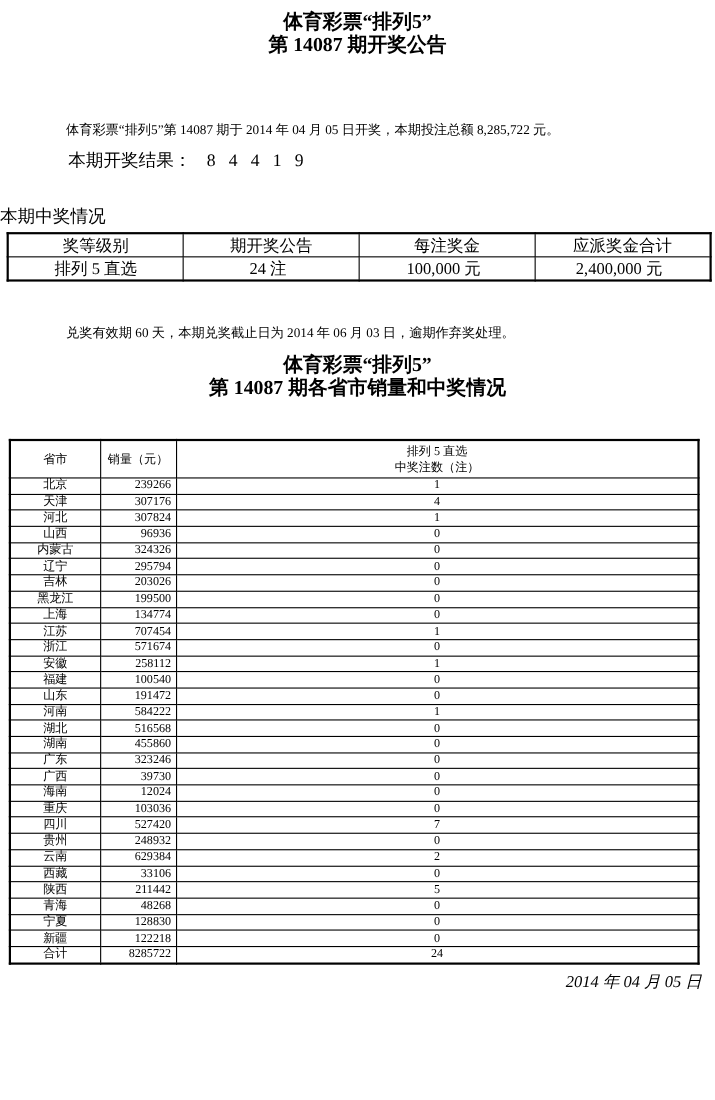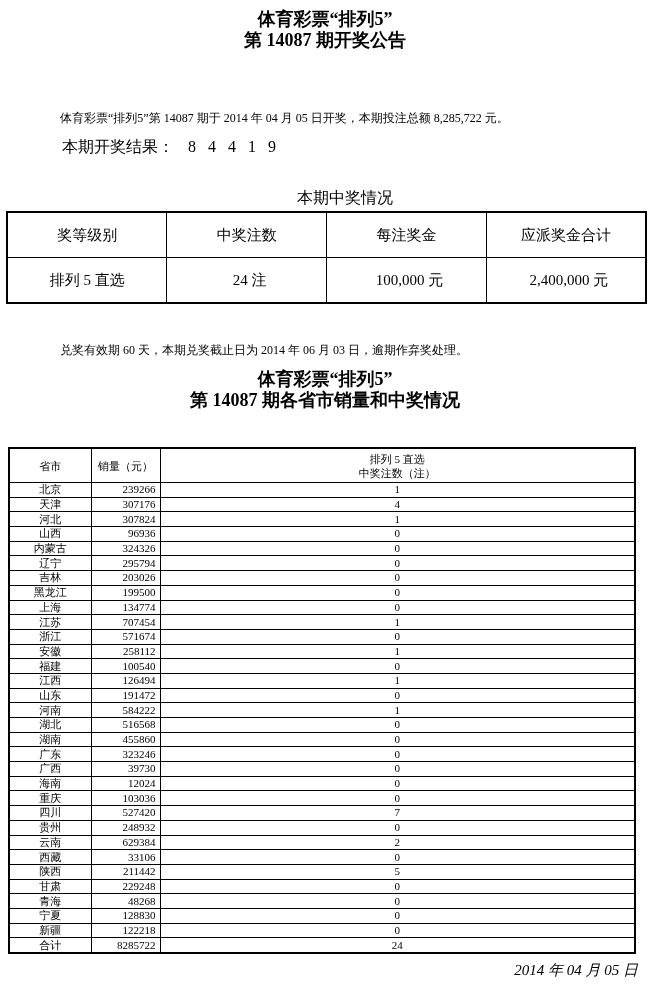--- a/index.html
+++ b/index.html
@@ -14,30 +14,30 @@
     font-family:Liberation Serif, serif;
     font-weight:700;
     font-size:18px;
     line-height:21px;
   }
   #title1 { padding-top:9px; }
   .body-text { font-size:12px; margin:0 8px; }
   #intro { margin-top:53px; text-indent:52px; line-height:29px; }
   #result-line { margin:3px 8px 0 8px; padding-left:54px; font-size:16px; line-height:22px; }
   #result-line .value { margin-left:14px; letter-spacing:4px; }
-  #prize-title { margin-top:30px; text-align:center; font-size:16px; line-height:20px;padding-left:40px; }
+  #prize-title { margin-top:30px; font-size:16px; line-height:20px; }
 
   table { border-collapse:collapse; }
   #prize-table {
     width:641px; margin-left:6px; margin-top:3px;
     table-layout:fixed; font-size:15px;
     border:2px solid #000;
   }
   #prize-table th, #prize-table td {
-    border:1px solid #000; height:20px; padding:12px;
+    border:1px solid #000; height:20px; padding:0;
     font-weight:normal; text-align:center;
   }
   #prize-table td.c-right { padding-right:6px; }
 
   #redeem { margin-top:33px; text-indent:52px; line-height:26px; }
   #title2 { margin-top:6px; }
 
   #province-table {
     width:628px; margin-left:8px; margin-top:36px;
     table-layout:fixed; font-size:11px;
@@ -67,21 +67,21 @@
 <p id="result-line">
   <span>本期开奖结果：</span><span class="value">8 4 4 1 9</span>
 </p>
 
 <div id="prize-title">本期中奖情况</div>
 
 <table id="prize-table">
   <thead>
     <tr>
       <th>奖等级别</th>
-      <th>中奖注数</th>
+      <th>期开奖公告</th>
       <th>每注奖金</th>
       <th>应派奖金合计</th>
     </tr>
   </thead>
   <tbody>
       <tr>
         <td>排列 5 直选</td>
         <td class="c-right">24 注</td>
         <td class="c-right">100,000 元</td>
         <td class="c-right">2,400,000 元</td>
@@ -172,25 +172,20 @@
         <td class="cell-province">安徽</td>
         <td class="cell-sales">258112</td>
         <td class="cell-wins">1</td>
       </tr>
       <tr>
         <td class="cell-province">福建</td>
         <td class="cell-sales">100540</td>
         <td class="cell-wins">0</td>
       </tr>
       <tr>
-        <td class="cell-province">江西</td>
-        <td class="cell-sales">126494</td>
-        <td class="cell-wins">1</td>
-      </tr>
-      <tr>
         <td class="cell-province">山东</td>
         <td class="cell-sales">191472</td>
         <td class="cell-wins">0</td>
       </tr>
       <tr>
         <td class="cell-province">河南</td>
         <td class="cell-sales">584222</td>
         <td class="cell-wins">1</td>
       </tr>
       <tr>
@@ -242,25 +237,20 @@
         <td class="cell-province">西藏</td>
         <td class="cell-sales">33106</td>
         <td class="cell-wins">0</td>
       </tr>
       <tr>
         <td class="cell-province">陕西</td>
         <td class="cell-sales">211442</td>
         <td class="cell-wins">5</td>
       </tr>
       <tr>
-        <td class="cell-province">甘肃</td>
-        <td class="cell-sales">229248</td>
-        <td class="cell-wins">0</td>
-      </tr>
-      <tr>
         <td class="cell-province">青海</td>
         <td class="cell-sales">48268</td>
         <td class="cell-wins">0</td>
       </tr>
       <tr>
         <td class="cell-province">宁夏</td>
         <td class="cell-sales">128830</td>
         <td class="cell-wins">0</td>
       </tr>
       <tr>

